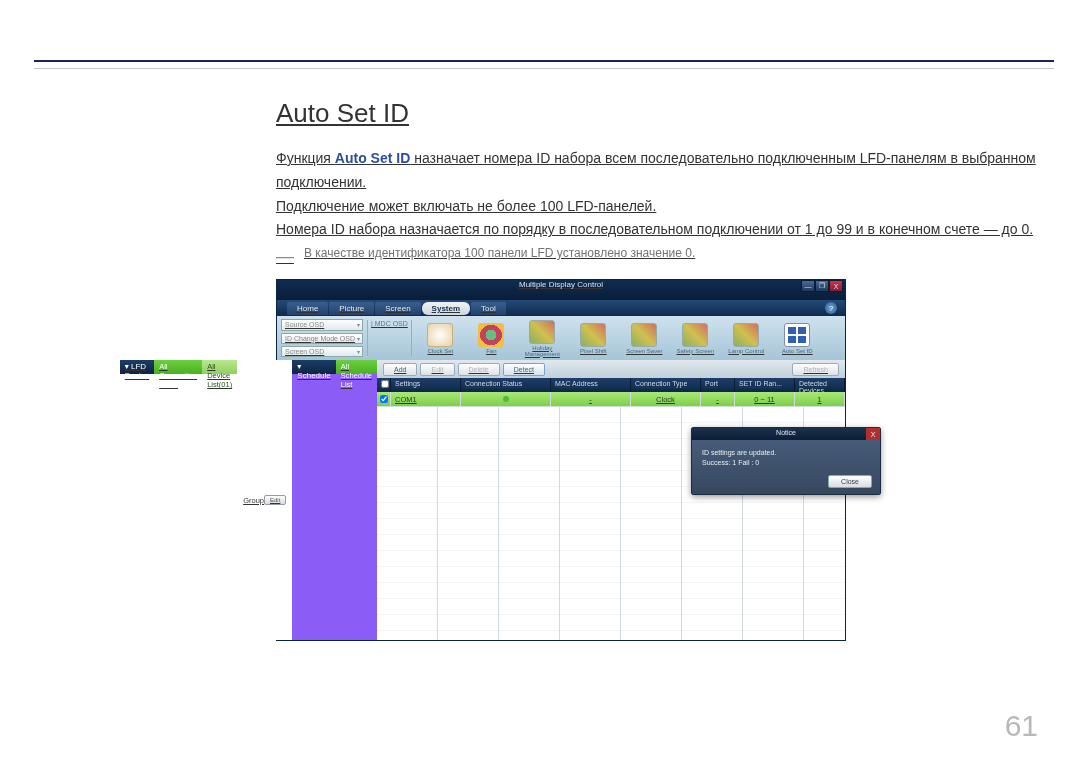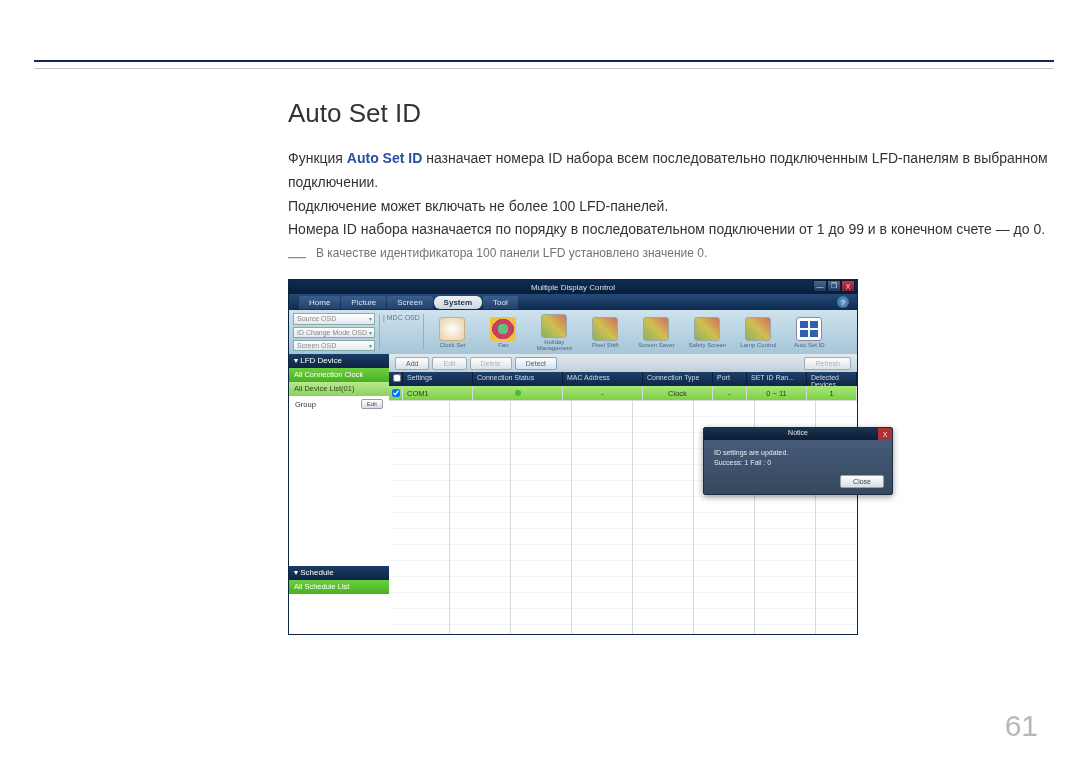--- a/index.html
+++ b/index.html
@@ -18,23 +18,24 @@
     width: 1020px;
     border-top: 2px solid #1a245c;
   }
   .topbar::after{
     content:"";
     position:absolute; left:0; right:0; top:6px;
     border-top:1px solid #c9c9c9;
   }
   .content {
     position: absolute;
-    left: 288px;
+    left: 276px;
     top: 98px;
     width: 760px;
+    text-decoration: underline;
   }
   h1.sect {
     font-size: 26px;
     font-weight: 400;
     color: #333;
     margin-bottom: 18px;
   }
   .para {
     font-size: 14px;
     line-height: 1.7;
@@ -47,23 +48,23 @@
   
   .app {
     margin-top: 14px;
     width: 570px;
     border: 1px solid #0a2540;
     background: #afd4e4;
     font-size: 8px;
     color: #fff;
   }
   .app-title {
-    height: 14px;
+    height: 20px;
     background: linear-gradient(#0e2c52,#0a1d38);
-    display:flex; align-items:center; justify-content:center;
+    display:flex; justify-content:center;
     position:relative;
     font-size:8px; color:#d6e1ef;
   }
   .win-ctrls { position:absolute; right:2px; top:0; display:flex; gap:0;}
   .win-btn { width:14px; height:12px; background:linear-gradient(#4a6a90,#1e3a5e); border:1px solid #0a1d38; display:flex;align-items:center;justify-content:center; font-size:7px;}
   .win-btn.close{background:linear-gradient(#c34,#812030);}
   .menubar {
     height: 16px;
     background: linear-gradient(#254a78,#0e2a4e);
     display:flex; align-items:center; gap:1px; padding-left:10px;
@@ -95,21 +96,21 @@
   .clock{background:radial-gradient(#fff,#e8cfa0); border:1px solid #c8b080;}
   .gfan{background:radial-gradient(#60c080 30%,#c84060 30% 60%,#f0c040 60%);}
   .thumb{background:linear-gradient(45deg,#8ab060,#d0c050,#d07060); border:1px solid #9aa;}
   .autoid{background:#fff;border:1px solid #88a;}
   .autoid::before{content:""; width:18px;height:16px; background:
      linear-gradient(#3060b0,#3060b0) 0 0/8px 7px no-repeat,
      linear-gradient(#3060b0,#3060b0) 10px 0/8px 7px no-repeat,
      linear-gradient(#3060b0,#3060b0) 0 9px/8px 7px no-repeat,
      linear-gradient(#3060b0,#3060b0) 10px 9px/8px 7px no-repeat;}
   .app-body{ display:flex; height:280px;}
-  .sidebar{ width:100px; background:#bef264; display:flex; flex-direction:column;}
+  .sidebar{ width:100px; background:#8b5cf6; display:flex; flex-direction:row;justify-content:flex-end;}
   .sb-h{ height:14px; background:linear-gradient(#1c3d66,#0d2444); color:#fff; font-size:8px; padding:2px 5px;}
   .sb-g{ height:14px; background:linear-gradient(#6cd040,#4ab020); color:#fff; font-size:7.5px; padding:2px 5px;}
   .sb-sub{ height:14px; background:linear-gradient(#b8e890,#8fd060); color:#295016; font-size:7.5px; padding:2px 5px;}
   .sb-row{ padding:3px 6px; font-size:7.5px; color:#333; display:flex; justify-content:space-between; align-items:center; background:#fff;}
   .sb-row .ebtn{ font-size:6px; padding:1px 5px; background:linear-gradient(#fefefe,#d8dde2); border:1px solid #99a; border-radius:2px; color:#555;}
   .sb-fill{flex:1;background:#fff;}
   .main{ flex:1; display:flex; flex-direction:column;}
   .tbar{ height:18px; background:linear-gradient(#e0e8ee,#c2d0da); display:flex; align-items:center; gap:3px; padding:0 6px;}
   .tbtn{ font-size:7px; padding:2px 10px; background:linear-gradient(#fefefe,#dde2e7); border:1px solid #9ab; border-radius:2px; color:#466;}
   .tbtn.dis{ color:#b0b6ba;}

